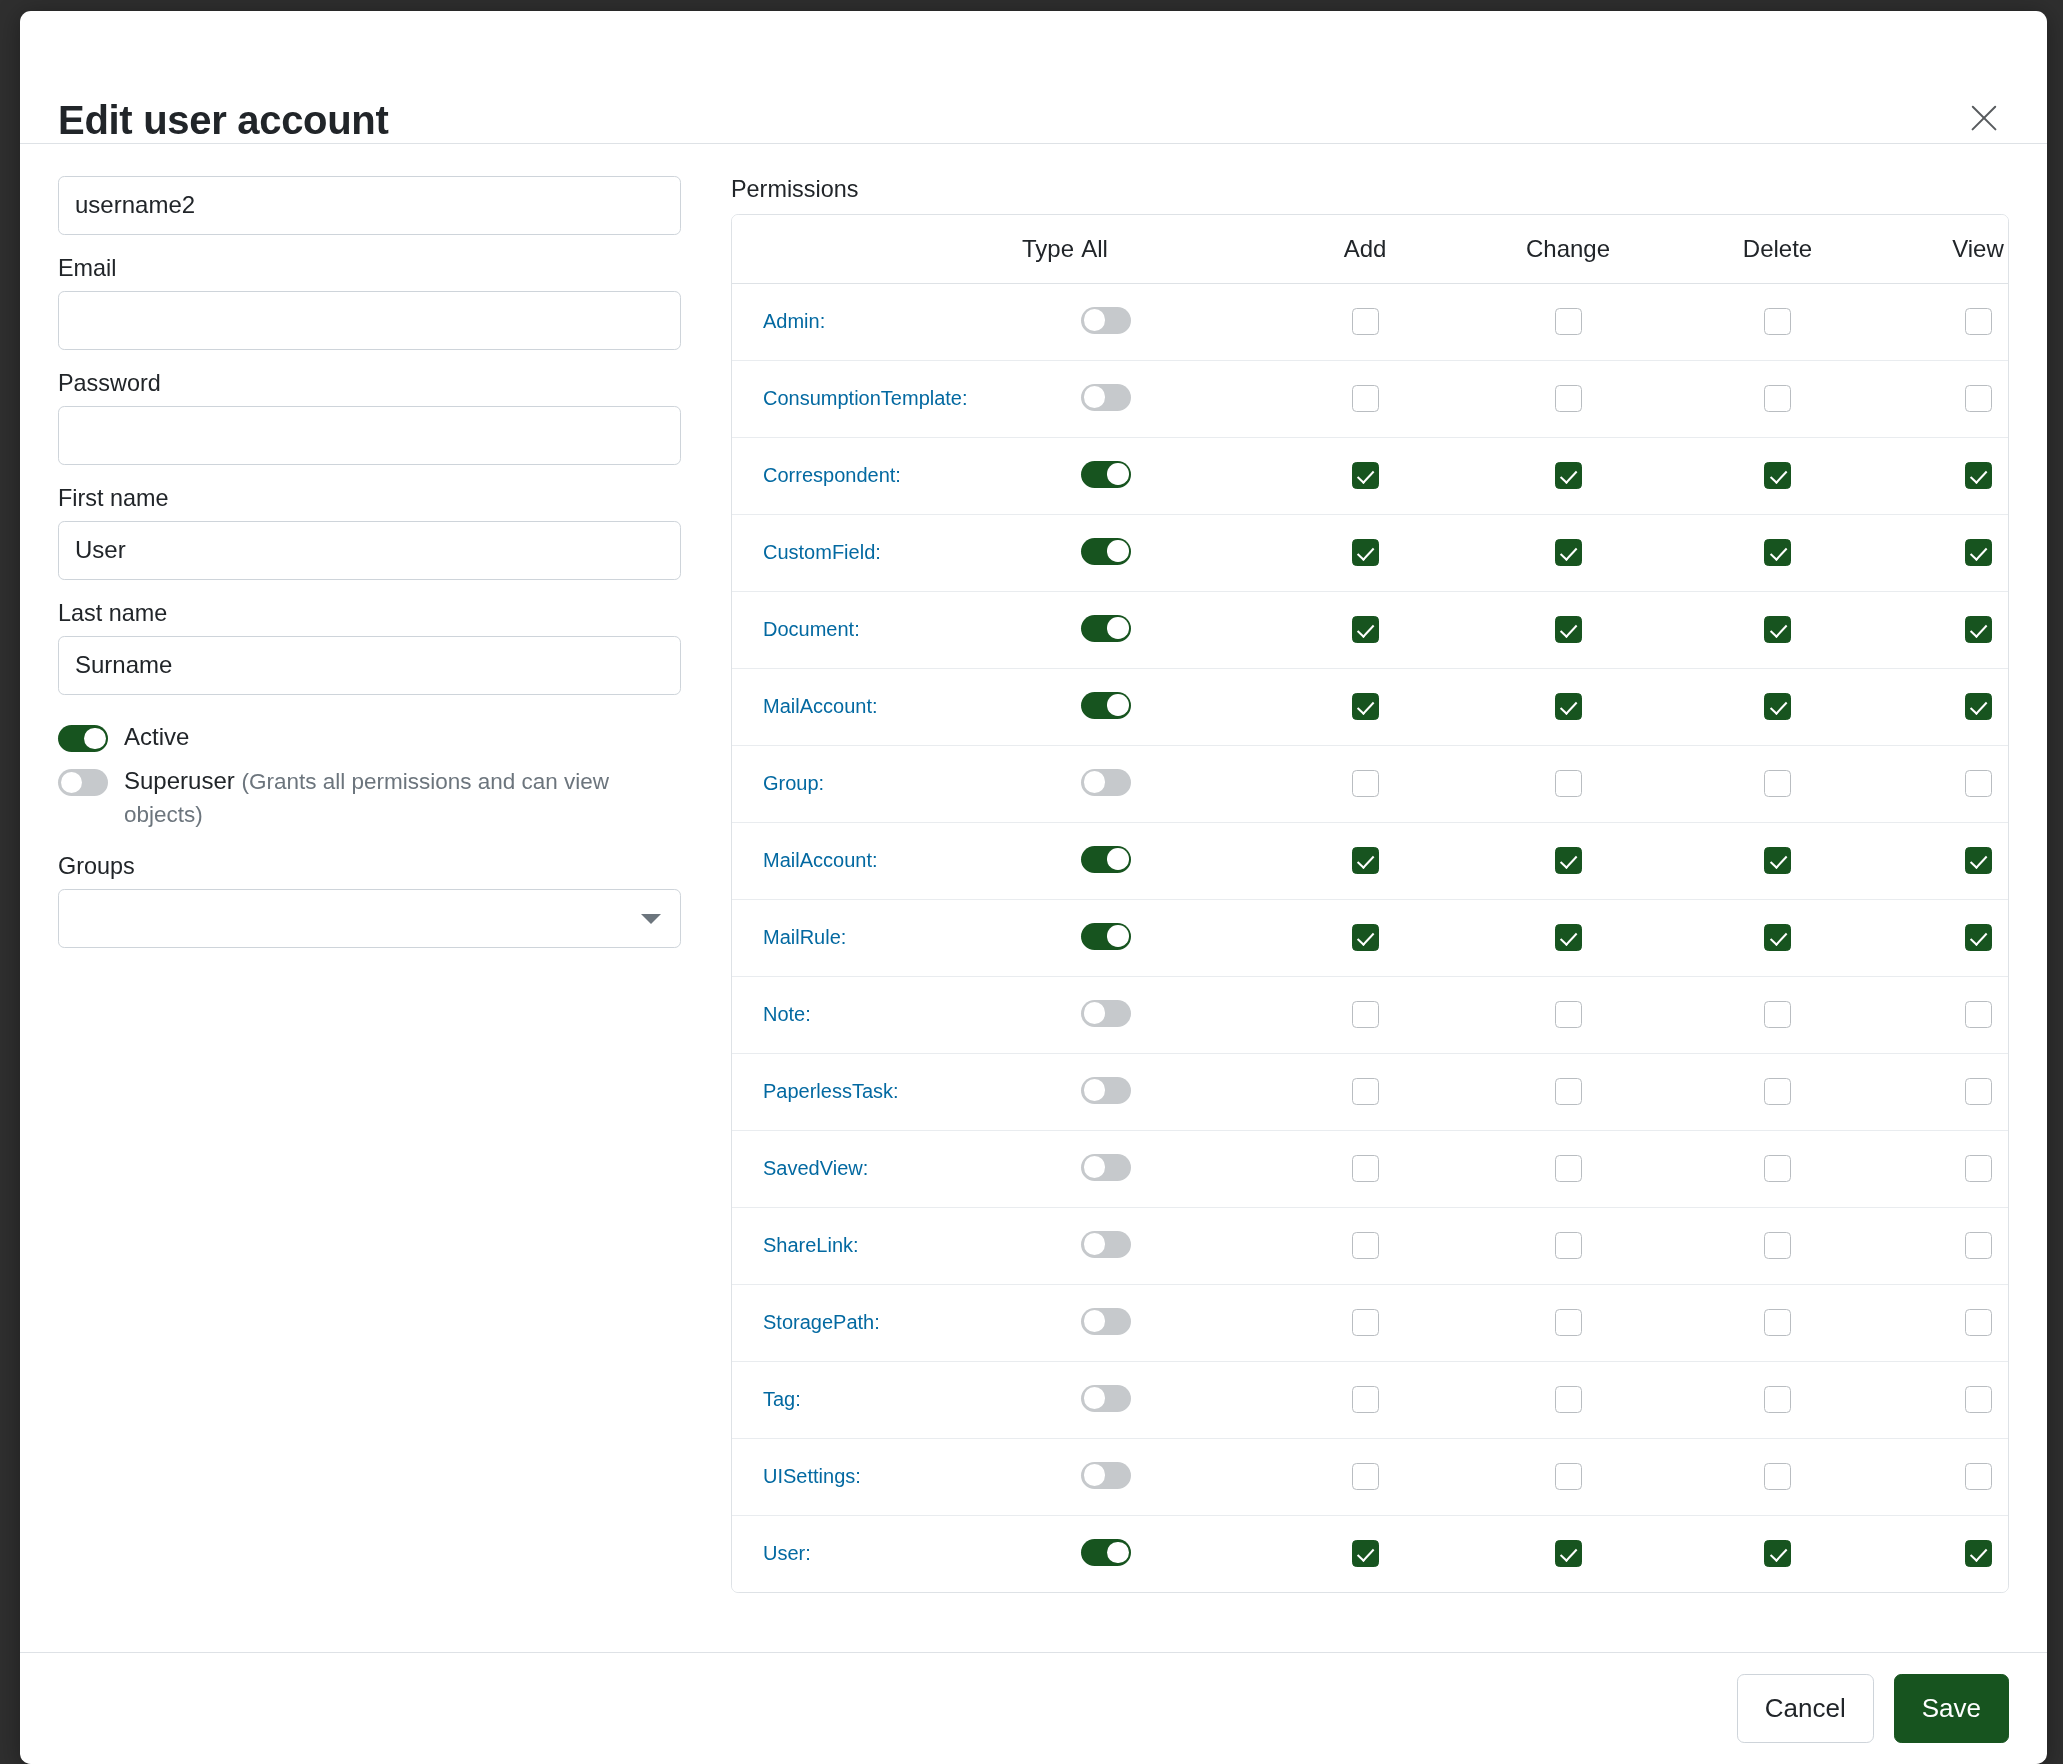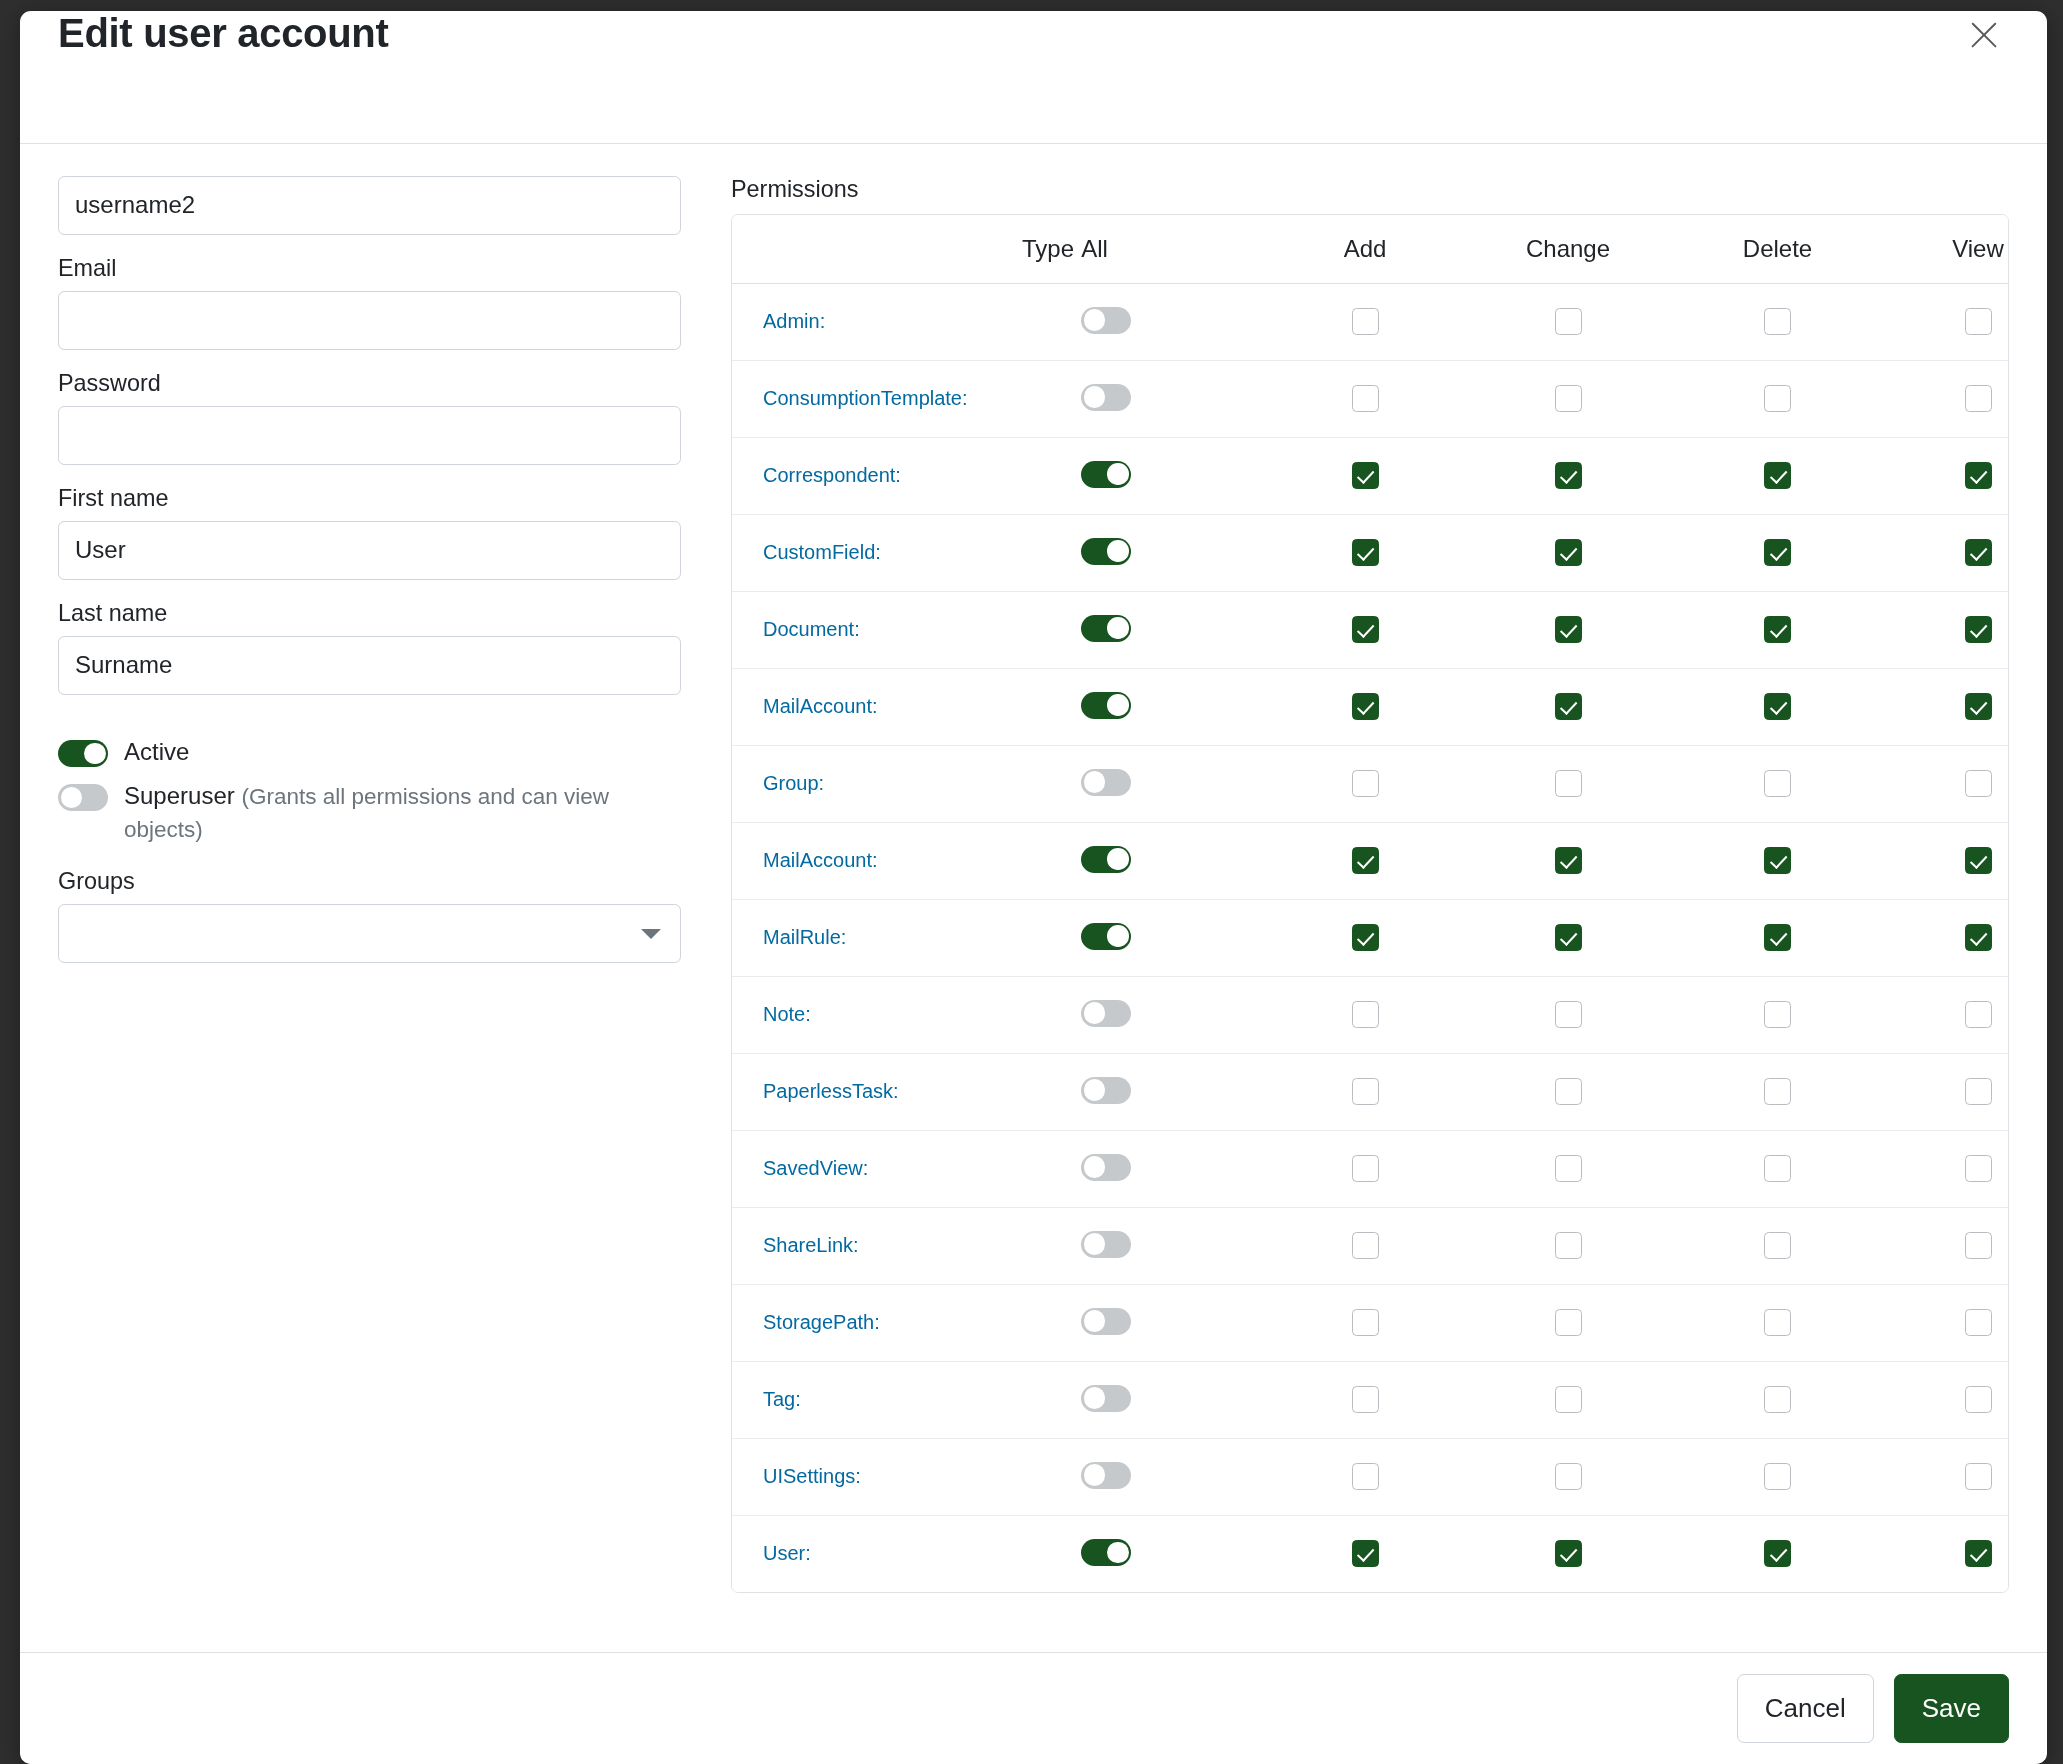--- a/index.html
+++ b/index.html
@@ -33,21 +33,21 @@
     box-shadow: 0 3.6px 25px rgba(0,0,0,0.35);
     display: flex;
     flex-direction: column;
     overflow: hidden;
   }
   .modal-header {
     height: 133px;
     flex: 0 0 133px;
     border-bottom: 0.9px solid #dee2e6;
     display: flex;
-    align-items: flex-start;
+    align-items: flex-end;
     padding: 0 38px 0 38px;
   }
   .modal-title {
     font-size: 40px;
     font-weight: 700;
     color: #212529;
     letter-spacing: -0.3px;
     flex: 1;
   }
   .close-btn {
@@ -316,21 +316,21 @@
       <div class="field-group">
         <label class="field-label">First name</label>
         <input class="text-input" type="text" value="User" style="">
       </div>
 
       <div class="field-group">
         <label class="field-label">Last name</label>
         <input class="text-input" type="text" value="Surname" style="">
       </div>
 
-      <div class="switch-row" style="margin-top:40px;text-align:center;">
+      <div class="switch-row" style="margin-top:25px;text-align:center;">
         <div class="switch on">
             <span class="knob"></span>
           </div>
         <div class="switch-label">Active</div>
       </div>
 
       <div class="switch-row">
         <div class="switch">
             <span class="knob"></span>
           </div>

